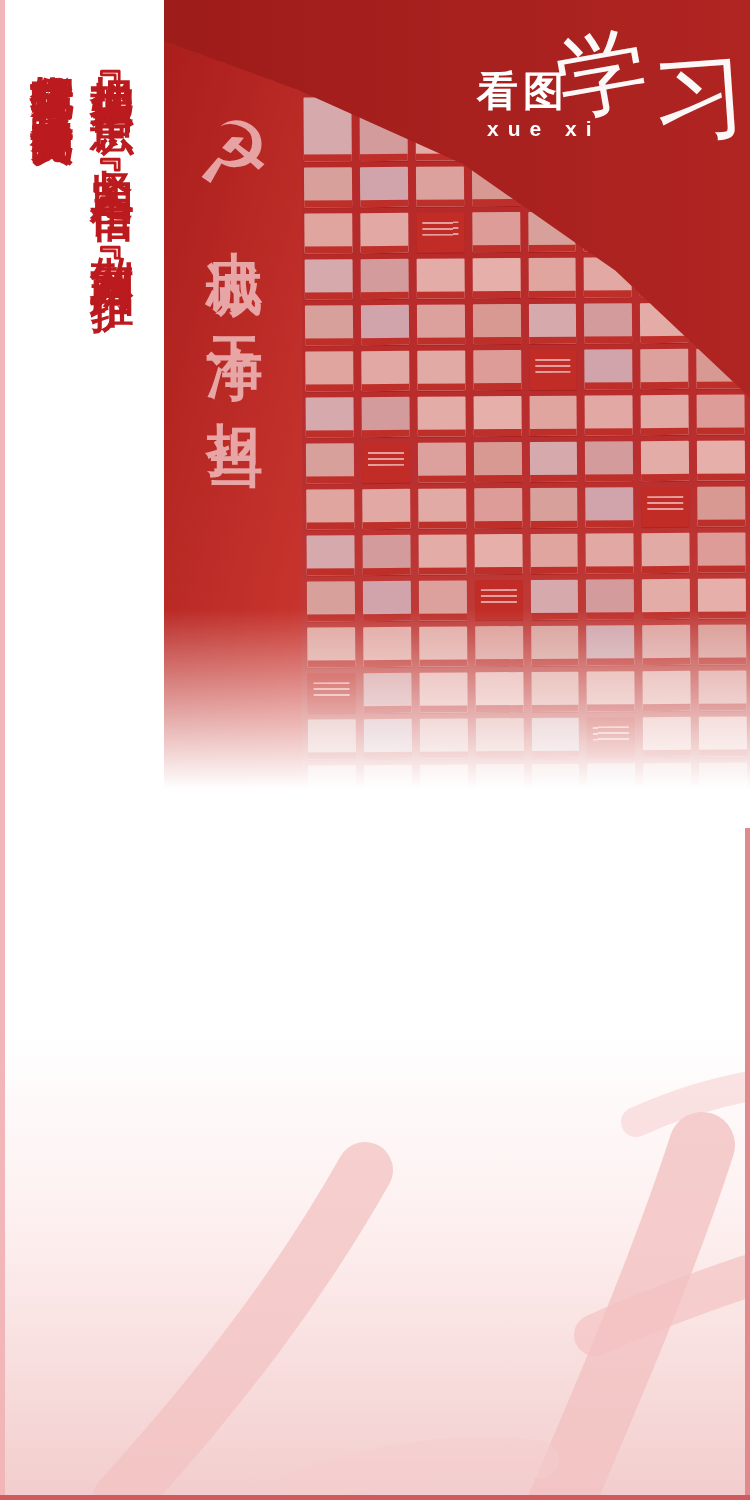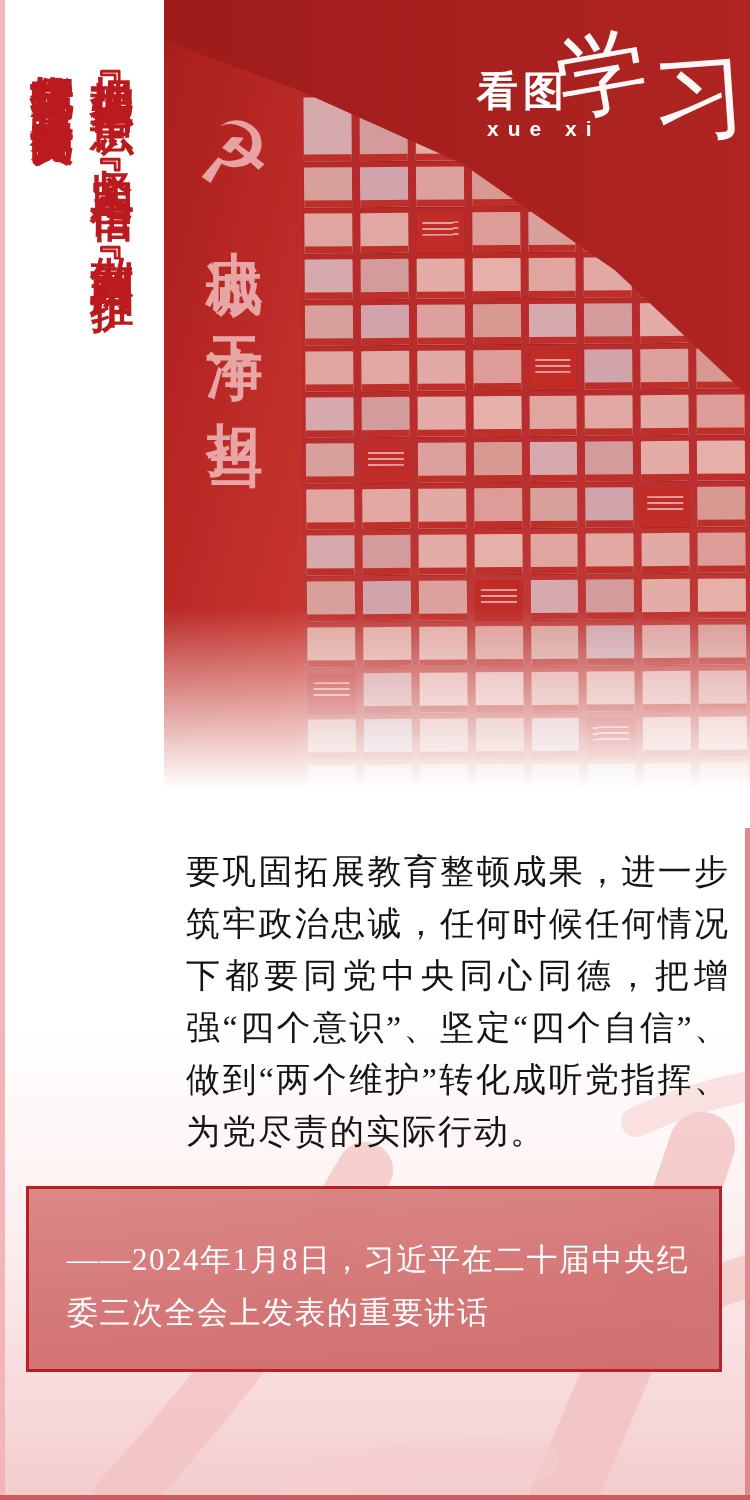--- a/index.html
+++ b/index.html
@@ -461,24 +461,20 @@
       <span class="callig callig-2">习</span>
       <span class="logo-pinyin">xue xi</span>
     </div>
   </div>
 
   <div class="headline">
     <div class="col1">把增强『四个意识』　坚定『四个自信』　做到『两个维护』</div>
     <div class="col2">转化成听党指挥　为党尽责的实际行动</div>
   </div>
 
-  <div class="paragraph">要巩固拓展教育整顿成果，进一步筑牢政治忠诚，任何时候任何情况下都要同党中央同心同德，把增强“四个意识”、坚定“四个自信”、做到“两个维护”转化成听党指挥、为党尽责的实际行动。</div>
-
-  <div class="quote">
-    <span>——2024年1月8日，习近平在二十届中央纪委三次全会上发表的重要讲话</span>
-  </div>
+
 
 
   <div class="strip strip-left"></div>
   <div class="strip strip-right"></div>
   <div class="strip strip-bottom"></div>
 
 </div>
 
 </body></html>

